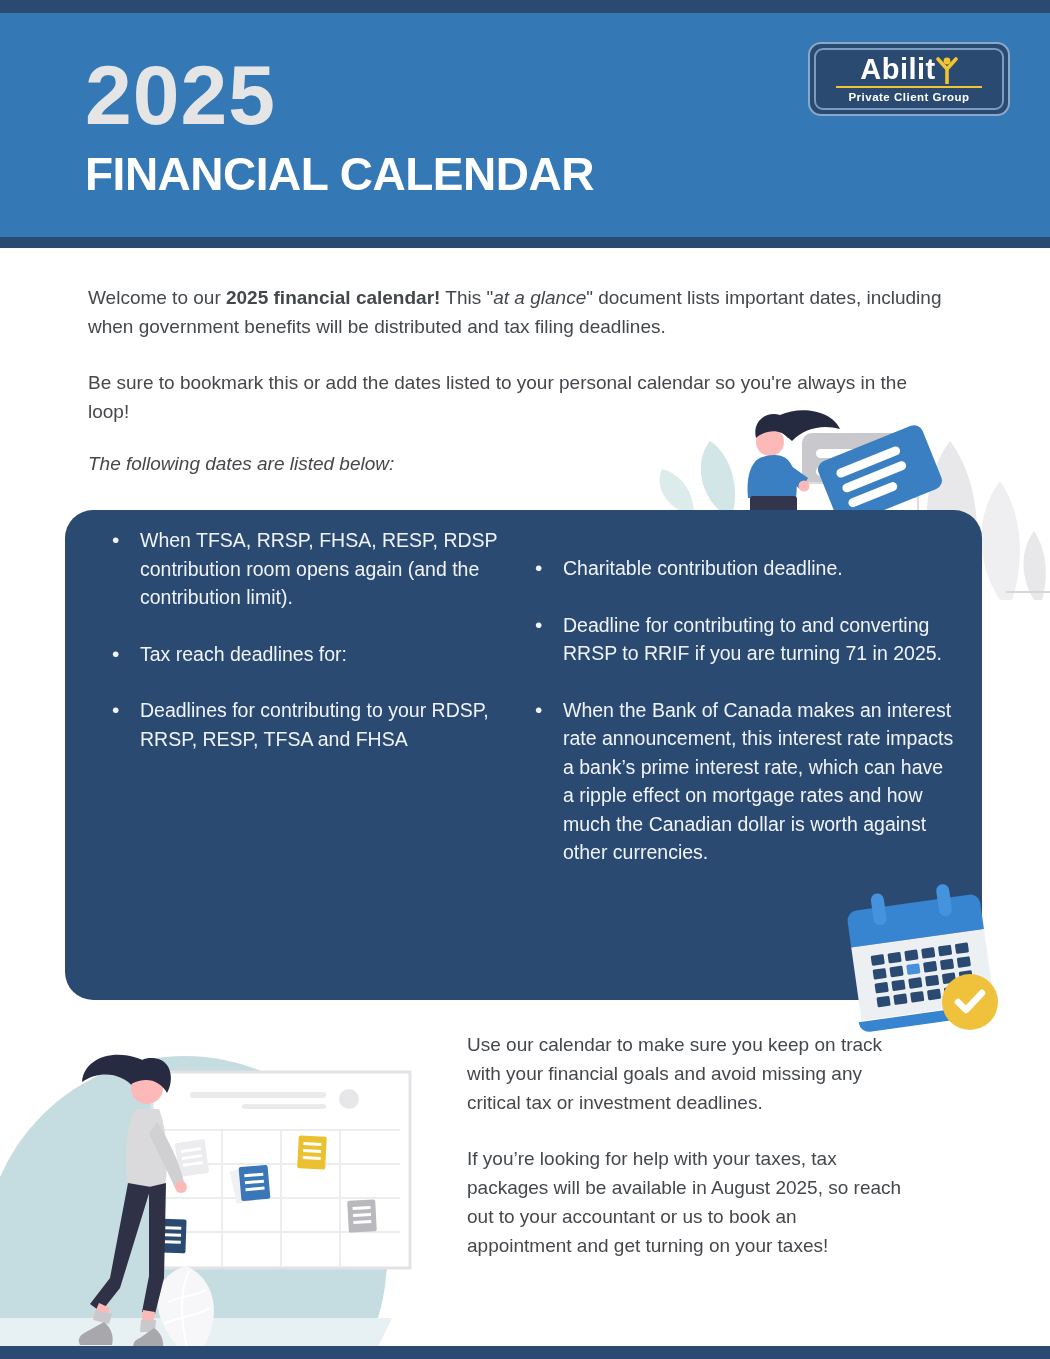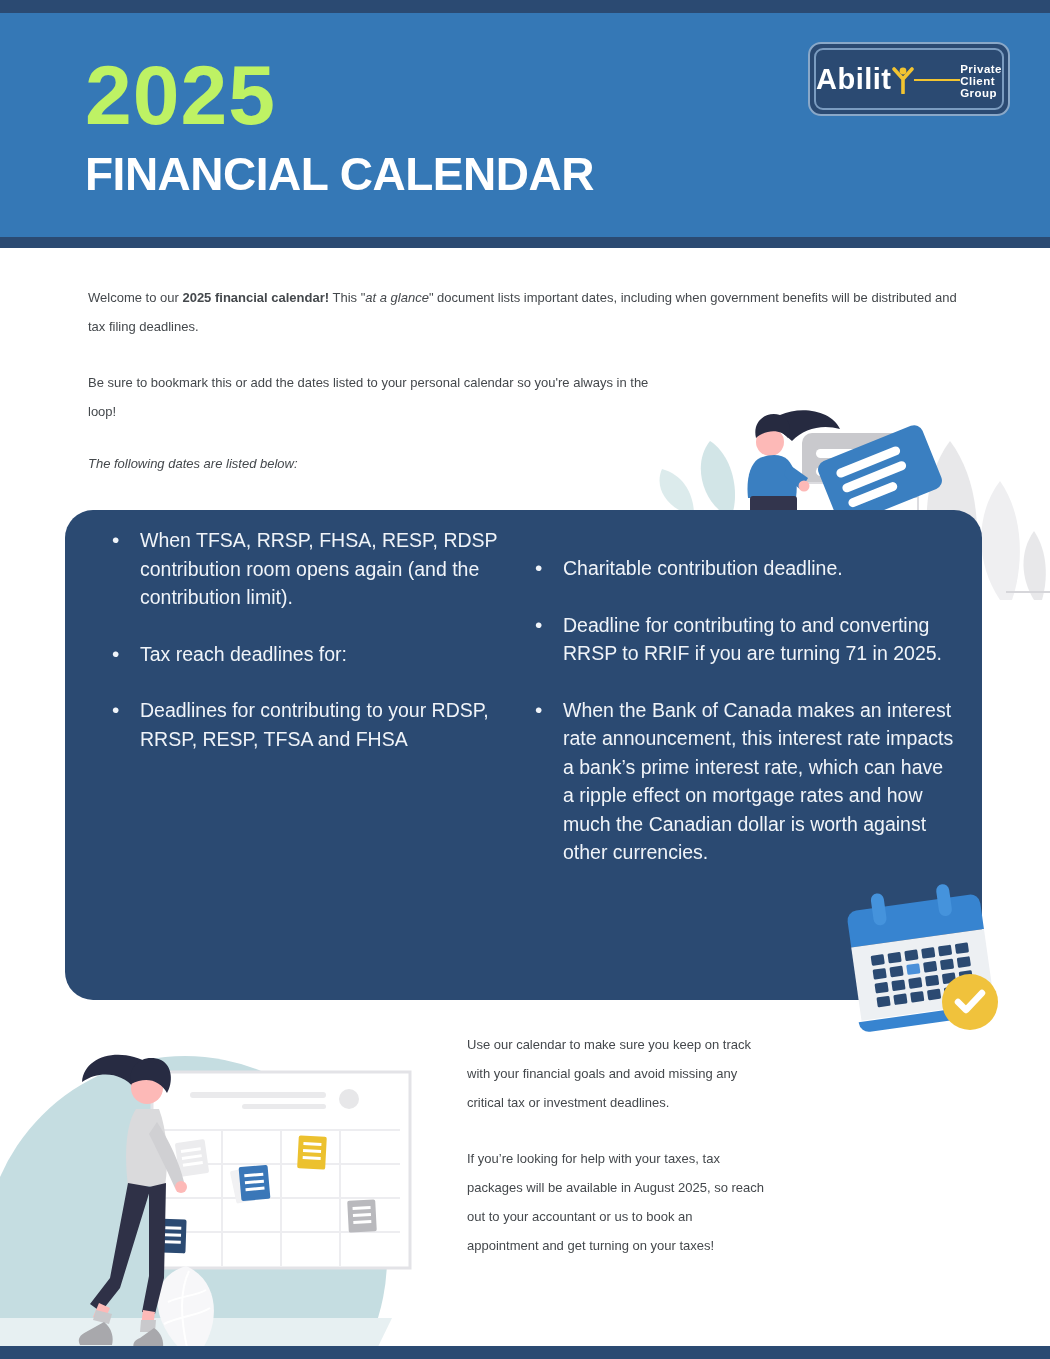--- a/index.html
+++ b/index.html
@@ -4,35 +4,35 @@
 <style>
   * { box-sizing: border-box; }
   html,body { margin:0; padding:0; background:#ffffff; }
   .page {
     position:relative; width:1050px; height:1359px; overflow:hidden;
     background:#ffffff; font-family:"Liberation Sans", sans-serif;
   }
   
   .top-strip { position:absolute; left:0; top:0; width:1050px; height:13px; background:#2b4a72; }
   .hero { position:absolute; left:0; top:13px; width:1050px; height:224px; background:#3578b6; }
-  .hero-year { position:absolute; left:85px; top:40px; color:#bef264; font-size:84px; font-weight:700; line-height:1; letter-spacing:1px; }
+  .hero-year { position:absolute; left:85px; top:40px; color:#e5e5e5; font-size:84px; font-weight:700; line-height:1; letter-spacing:1px; }
   .hero-title { position:absolute; left:85px; top:134px; color:#ffffff; font-size:46px; font-weight:700; letter-spacing:-0.5px; }
   .hero-strip { position:absolute; left:0; top:237px; width:1050px; height:11px; background:#2b4a72; }
   .bottom-strip { position:absolute; left:0; bottom:0; width:1050px; height:13px; background:#2b4a72; z-index:6; }
   
   .logo { position:absolute; left:808px; top:42px; width:202px; height:74px;
           background:#2b4a72; border:2px solid #8aa8c8; border-radius:13px; padding:4px; }
   .logo-inner { width:100%; height:100%; border:2px solid #7b9cc0; border-radius:9px;
-                display:flex; flex-direction:row; align-items:center; justify-content:center; }
+                display:flex; flex-direction:column; align-items:center; justify-content:center; }
   .brand-row { display:flex; align-items:flex-end; }
   .brand-main { color:#ffffff; font-size:29px; font-weight:700; letter-spacing:0.5px; line-height:1; }
   .brand-underline { width:146px; height:2.5px; background:#f2c431; margin-top:2px; }
   .brand-sub { color:#ffffff; font-size:11.5px; font-weight:700; letter-spacing:0.5px; margin-top:3px; }
   
-  .bodycopy { position:absolute; margin:0; color:#44484c; font-size:13px; line-height:29px; }
+  .bodycopy { position:absolute; margin:0; color:#44484c; font-size:19px; line-height:29px; }
   #intro-p1 { left:88px; top:283px; width:880px; }
   #intro-p2 { left:88px; top:368px; width:905px; }
   #intro-p3 { left:88px; top:449px; width:700px; font-style:italic; }
   .line { display:block; }
   #outro-p1 { left:467px; top:1030px; width:520px; }
   #outro-p2 { left:467px; top:1144px; width:520px; }
   
   .highlight-box { position:absolute; left:65px; top:510px; width:917px; height:490px;
                    background:#2b4a72; border-radius:28px; z-index:2; color:#f0f4f9; }
   .hb-col { position:absolute; margin:0; list-style:none; padding:0; font-size:19.5px; line-height:28.5px; }

